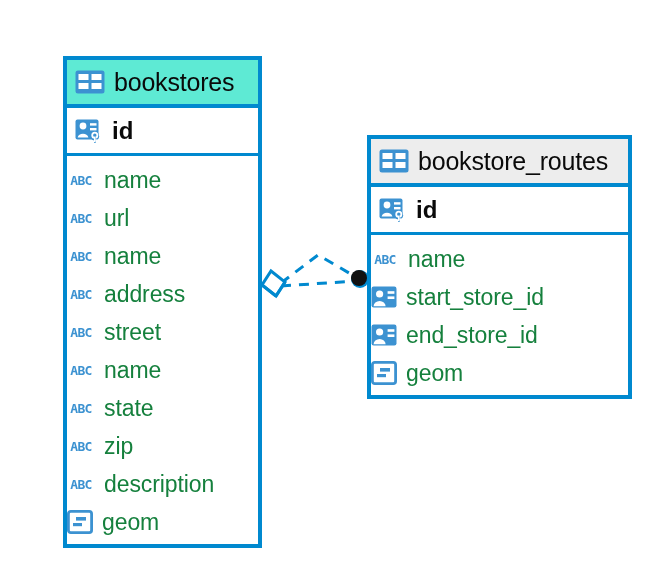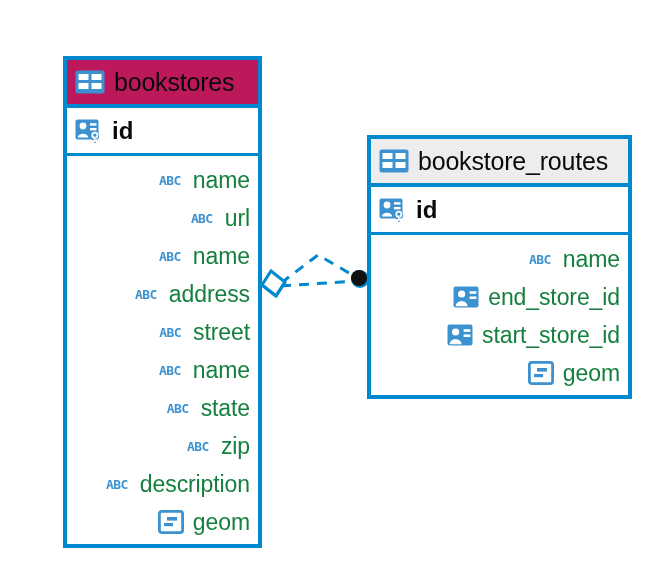--- a/index.html
+++ b/index.html
@@ -40,21 +40,21 @@
   }
 
   .entity-header {
     box-sizing: border-box;
     height: 48px;
     display: flex;
     align-items: center;
     padding: 0 8px;
     border-bottom: 4px solid #0089CF;
   }
-  .entity-header.accent { background: #be185d; }
+  .entity-header.accent { background: #5eead4; }
   .entity-header.plain  { background: #EDEDED; }
 
   .entity-title {
     font-size: 25px;
     color: #0a0a0a;
     margin-left: 9px;
     white-space: nowrap;
     letter-spacing: -0.2px;
   }
 
@@ -77,22 +77,21 @@
   }
 
   
   .attr-list {
     padding-top: 5px;
   }
   .attr-row {
     height: 38px;
     display: flex;
     align-items: center;
-    padding: 0 8px;
-    justify-content: flex-end;
+    padding: 0 0;
   }
   .attr-label {
     font-size: 23px;
     color: #15803d;
     margin-left: 9px;
     white-space: nowrap;
     letter-spacing: -0.1px;
   }
 
   
@@ -268,33 +267,33 @@
       <div class="attr-row">
         <span class="icon icon-fk">
           <svg viewBox="0 0 26 26" width="26" height="26">
             <rect x="0.5" y="2.5" width="25" height="21" rx="2.2" fill="#3C92D1"></rect>
             <circle cx="8.6" cy="10" r="3.6" fill="#ffffff"></circle>
             <path d="M 2.6 22.2 a 6 5.3 0 0 1 12 0 Z" fill="#ffffff"></path>
             <rect x="16.6" y="7.2" width="6.8" height="2.6" fill="#ffffff"></rect>
             <rect x="16.6" y="12.4" width="6.8" height="2.6" fill="#ffffff"></rect>
           </svg>
         </span>
-        <span class="attr-label">end_store_id</span>
+        <span class="attr-label">start_store_id</span>
       </div>
       <div class="attr-row">
         <span class="icon icon-fk">
           <svg viewBox="0 0 26 26" width="26" height="26">
             <rect x="0.5" y="2.5" width="25" height="21" rx="2.2" fill="#3C92D1"></rect>
             <circle cx="8.6" cy="10" r="3.6" fill="#ffffff"></circle>
             <path d="M 2.6 22.2 a 6 5.3 0 0 1 12 0 Z" fill="#ffffff"></path>
             <rect x="16.6" y="7.2" width="6.8" height="2.6" fill="#ffffff"></rect>
             <rect x="16.6" y="12.4" width="6.8" height="2.6" fill="#ffffff"></rect>
           </svg>
         </span>
-        <span class="attr-label">start_store_id</span>
+        <span class="attr-label">end_store_id</span>
       </div>
       <div class="attr-row">
         <span class="icon icon-geom">
           <svg viewBox="0 0 26 24" width="26" height="24">
             <rect x="1.4" y="1.4" width="23.2" height="21.2" rx="2.4" fill="#ffffff" stroke="#3C92D1" stroke-width="2.8"></rect>
             <rect x="9" y="7" width="10" height="3.6" fill="#3C92D1"></rect>
             <rect x="6" y="13" width="9" height="3.2" fill="#3C92D1"></rect>
           </svg>
         </span>
         <span class="attr-label">geom</span>

